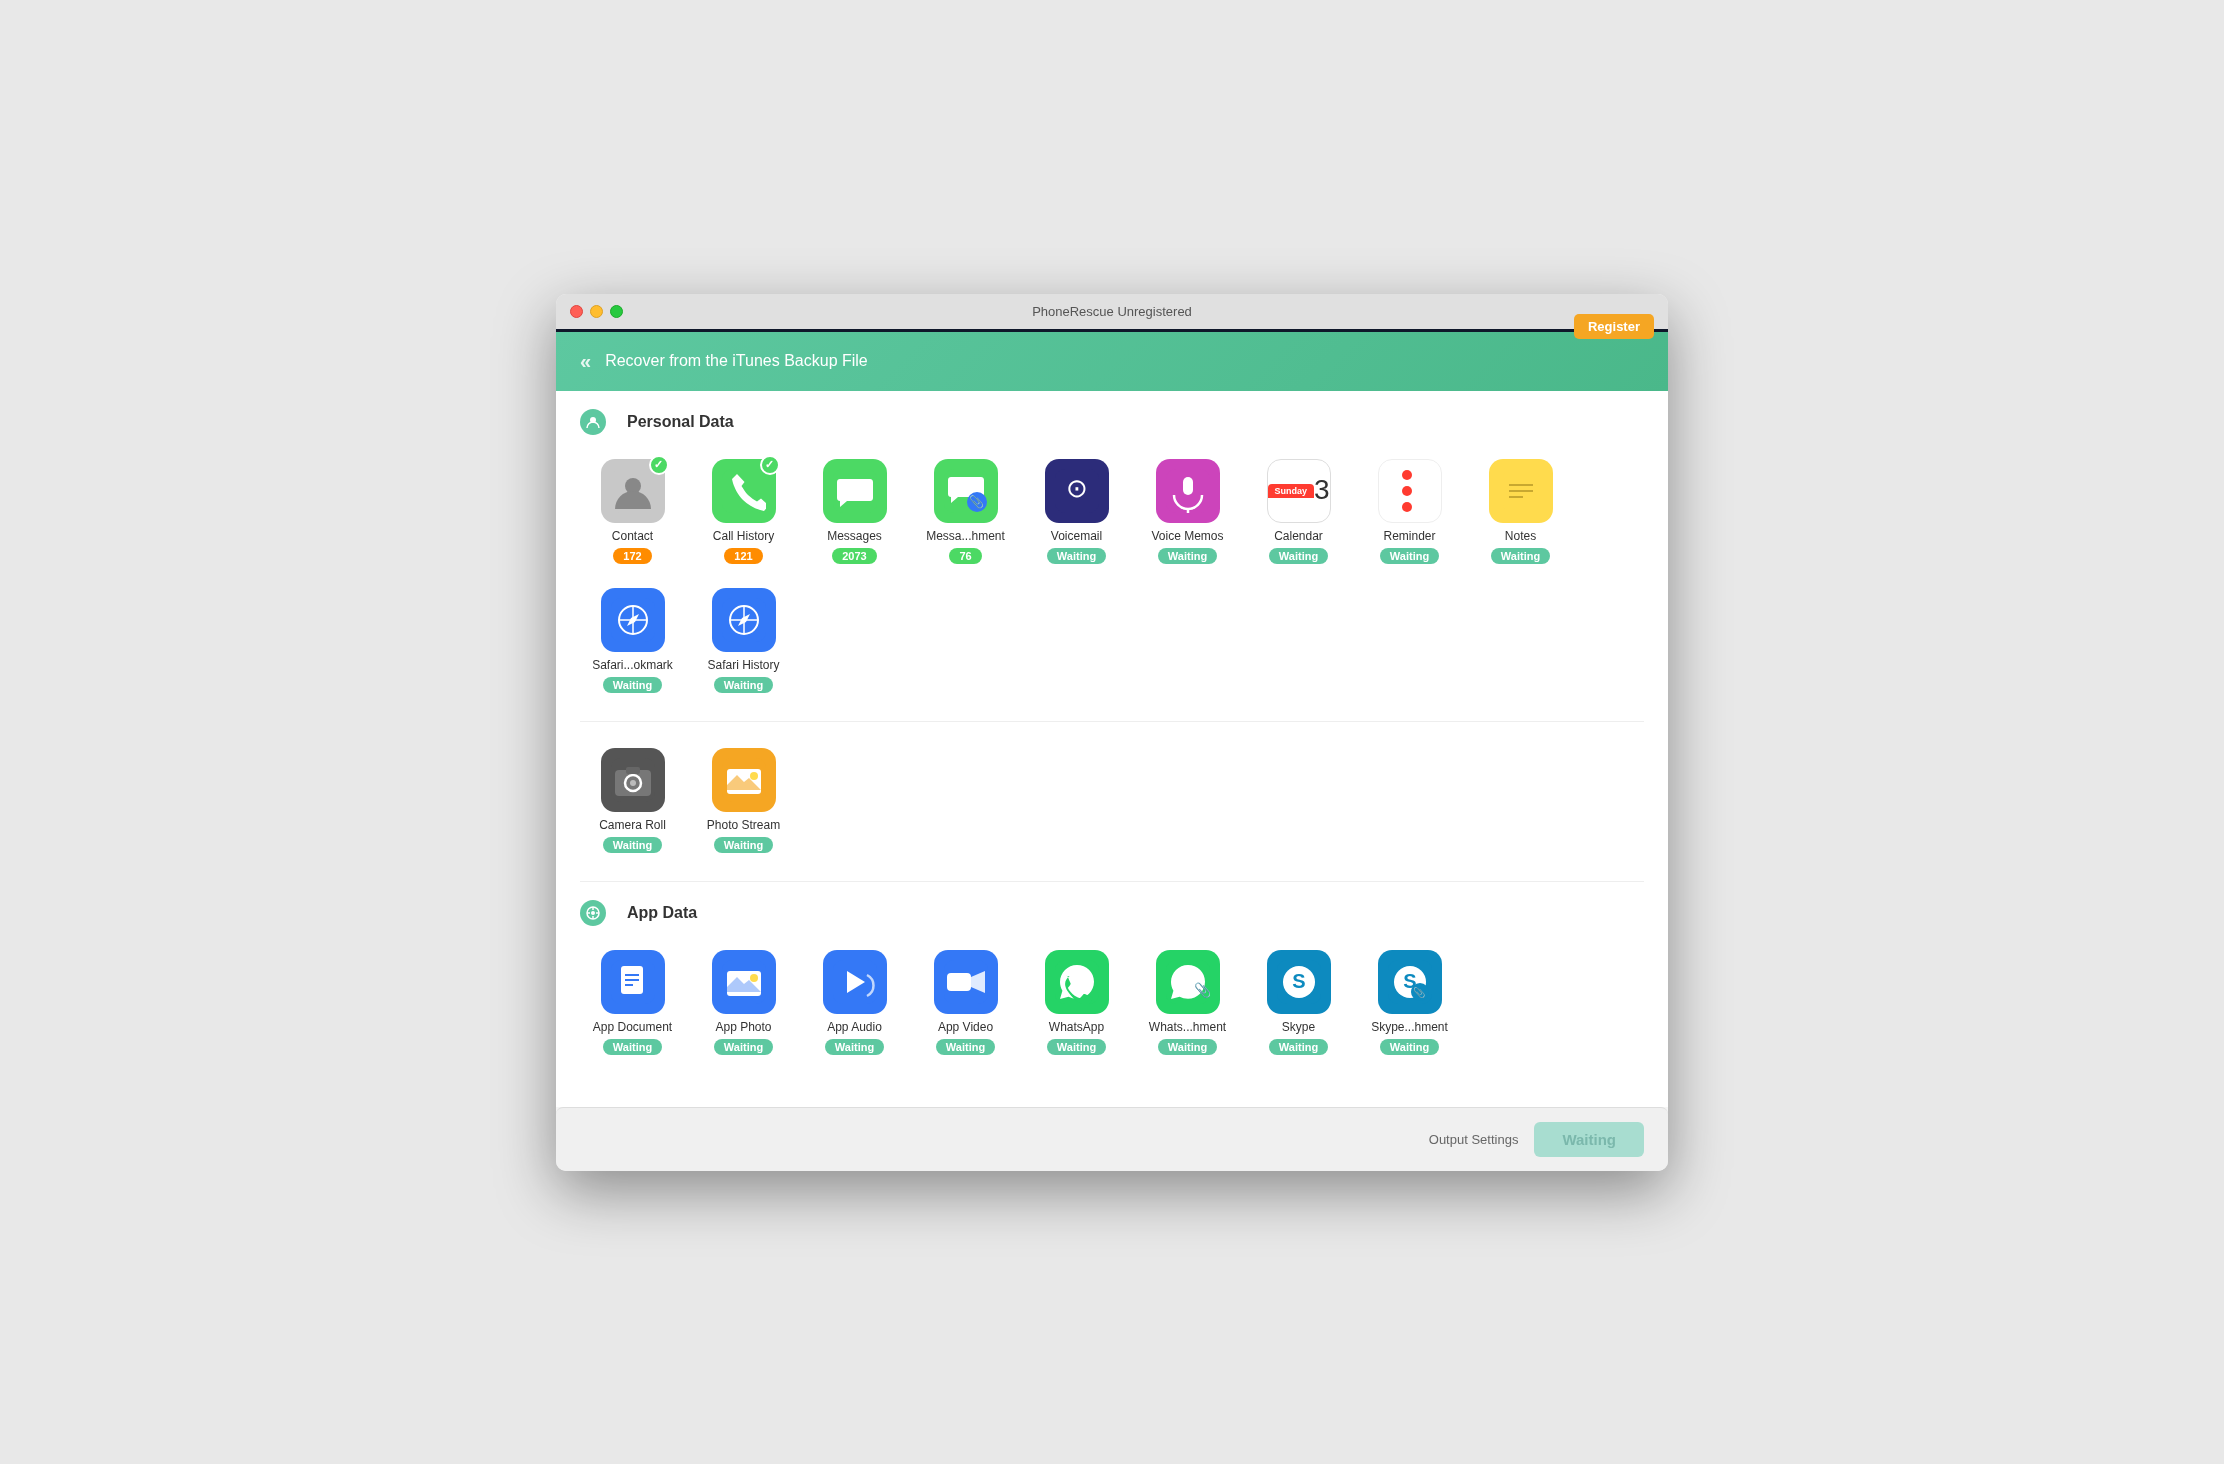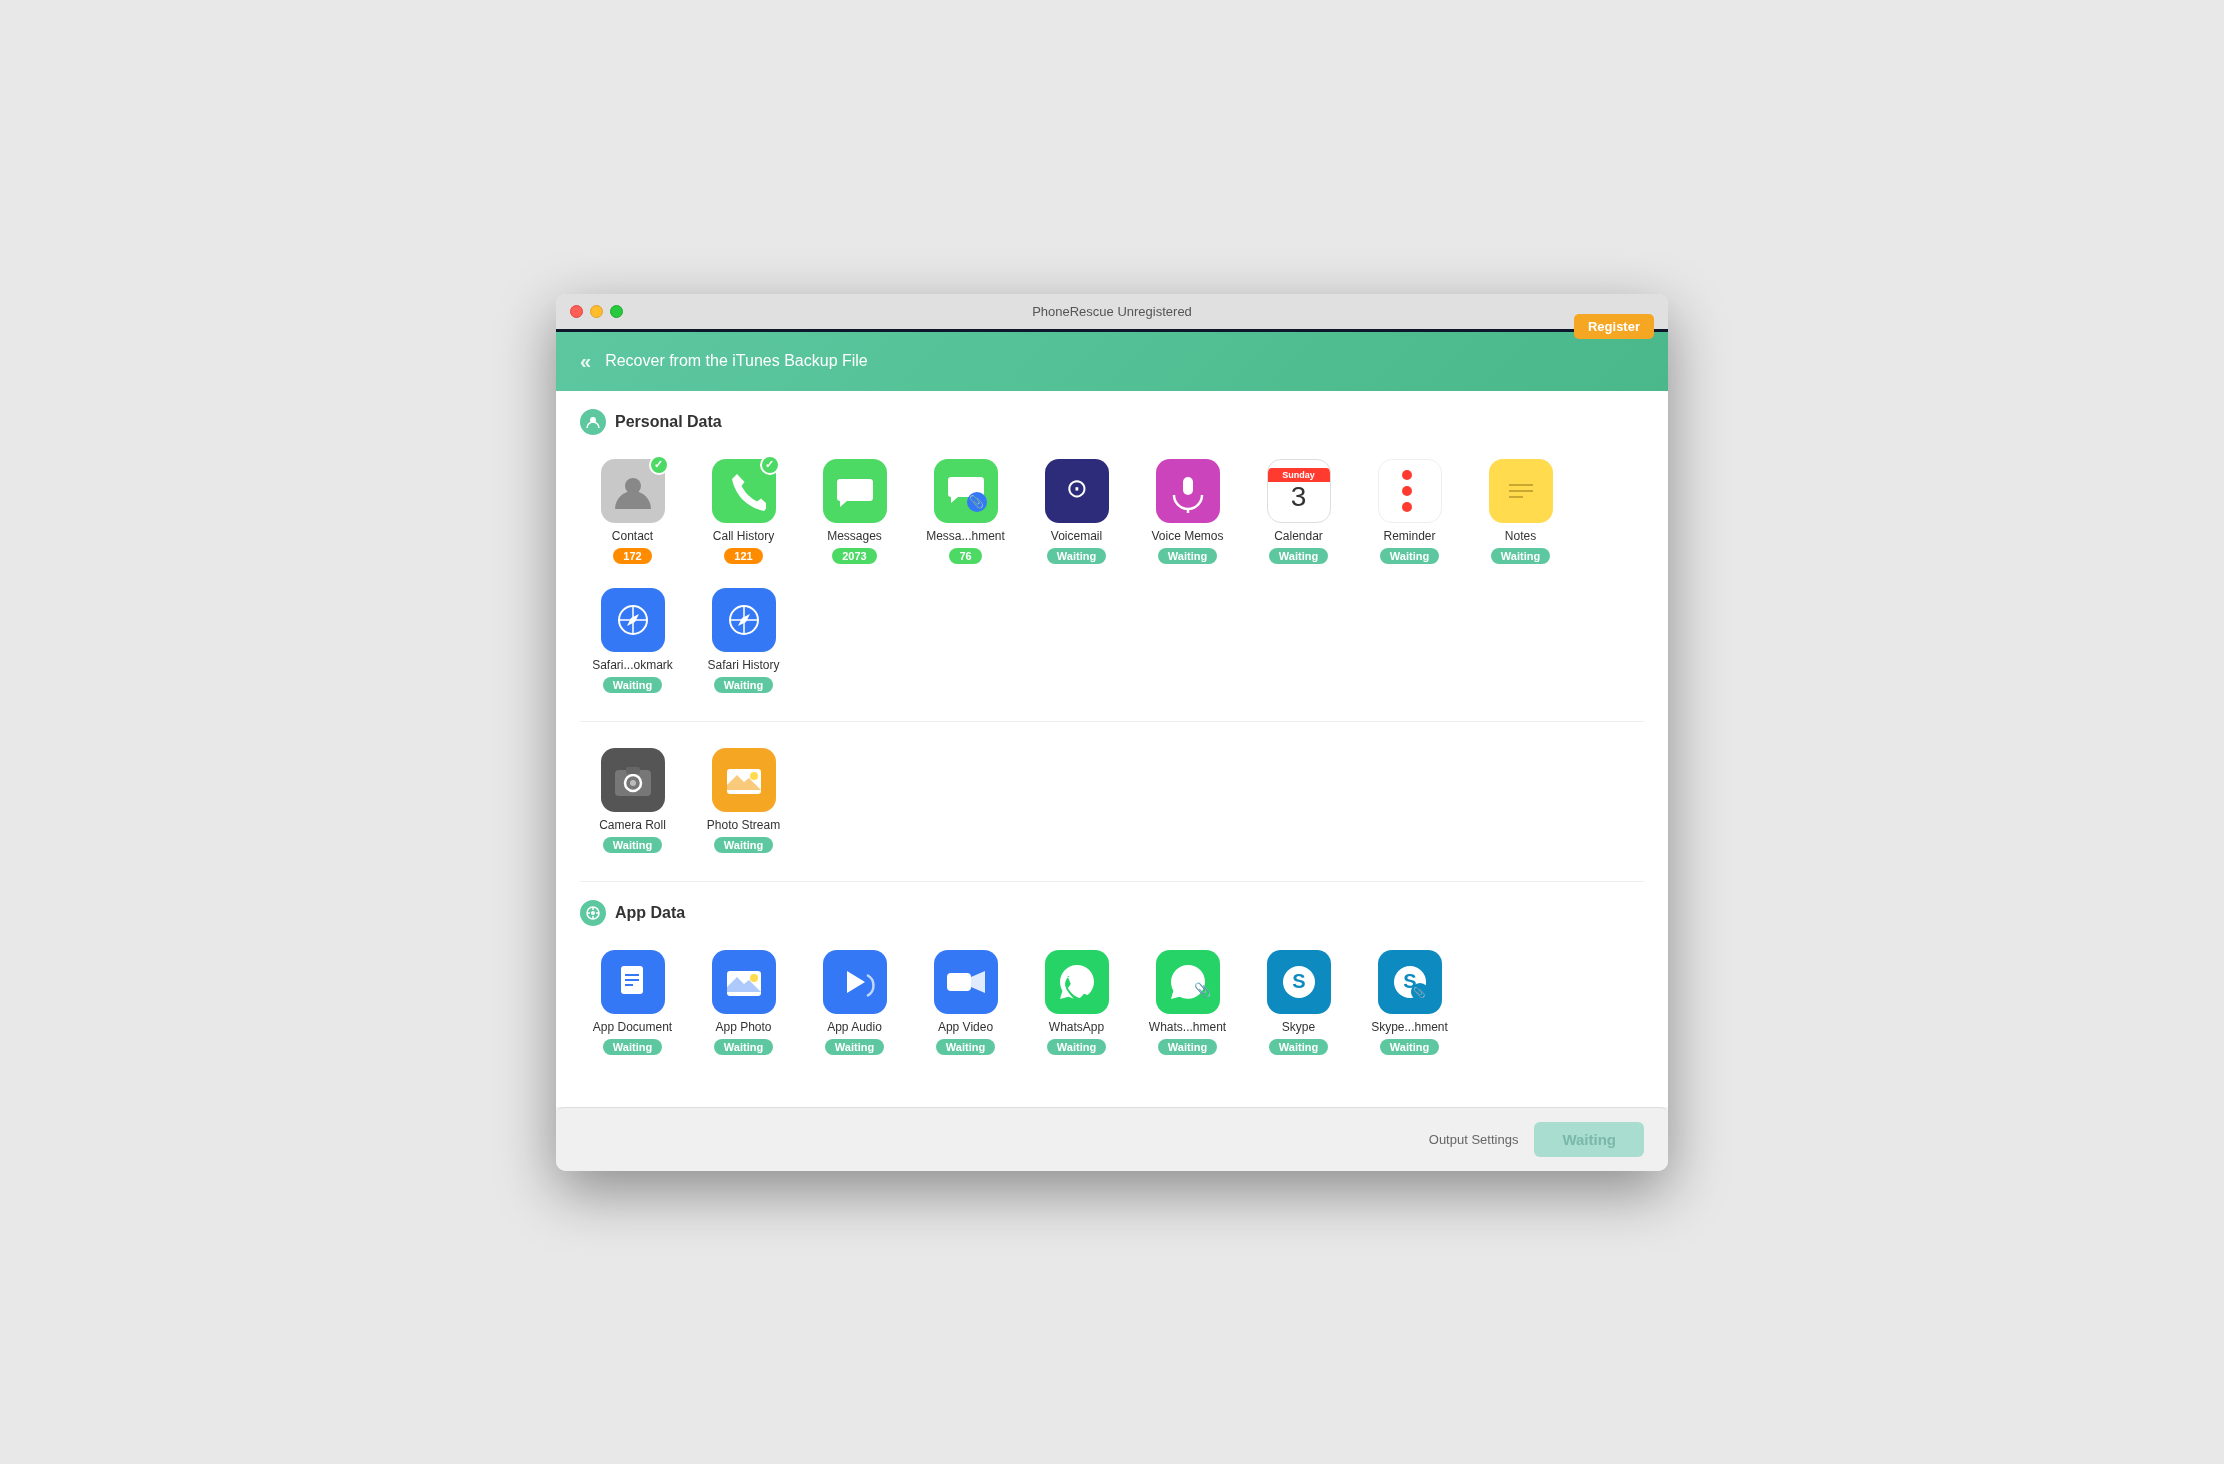--- a/index.html
+++ b/index.html
@@ -81,21 +81,21 @@
     .main-content {
       background: white;
       padding: 18px 24px 24px;
     }
     .section {
       margin-bottom: 20px;
     }
     .section-header {
       display: flex;
       align-items: center;
-      gap: 9px;
+      gap: 21px;
       margin-bottom: 16px;
     }
     .section-icon {
       width: 26px;
       height: 26px;
       border-radius: 50%;
       display: flex;
       align-items: center;
       justify-content: center;
       font-size: 14px;
@@ -334,21 +334,21 @@
                   <path d="M8 26c0 7.7 6.3 14 14 14s14-6.3 14-14" stroke="white" stroke-width="2.5" fill="none"></path>
                   <line x1="22" y1="40" x2="22" y2="44" stroke="white" stroke-width="2.5"></line>
                 </svg>
               </div>
             </div>
             <div class="item-name">Voice Memos</div>
             <div class="item-badge badge-teal">Waiting</div>
           </div>
           <div class="data-item">
             <div class="item-icon-wrapper">
-              <div class="item-icon icon-calendar" style="flex-direction: column; padding: 0px; border: 1px solid rgb(221, 221, 221);">
+              <div class="item-icon icon-calendar" style="flex-direction: row; padding: 0px; border: 1px solid rgb(221, 221, 221);">
         <div style="background:#ff3b30;color:white;font-size:9px;font-weight:700;width:100%;text-align:center;padding:2px 0;border-radius:4px 4px 0 0;">Sunday</div>
         <div style="color:#333;font-size:28px;font-weight:200;line-height:1.1;">3</div>
       </div>
             </div>
             <div class="item-name">Calendar</div>
             <div class="item-badge badge-teal">Waiting</div>
           </div>
           <div class="data-item">
             <div class="item-icon-wrapper">
               <div class="item-icon icon-reminder" style="flex-direction: column; justify-content: center; gap: 6px; padding: 8px;">

